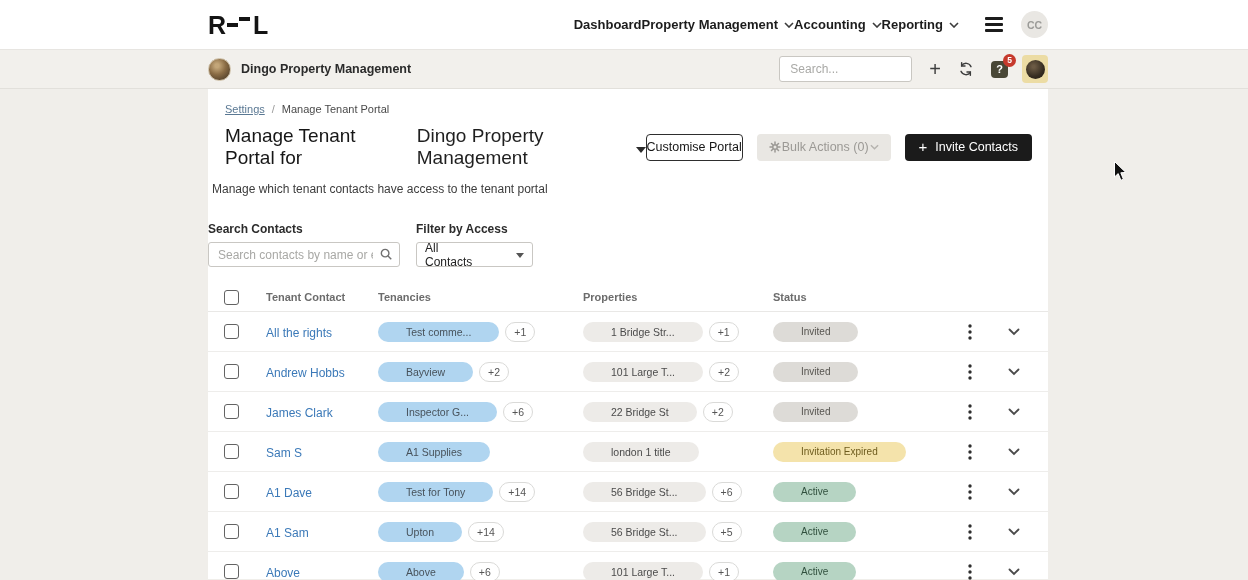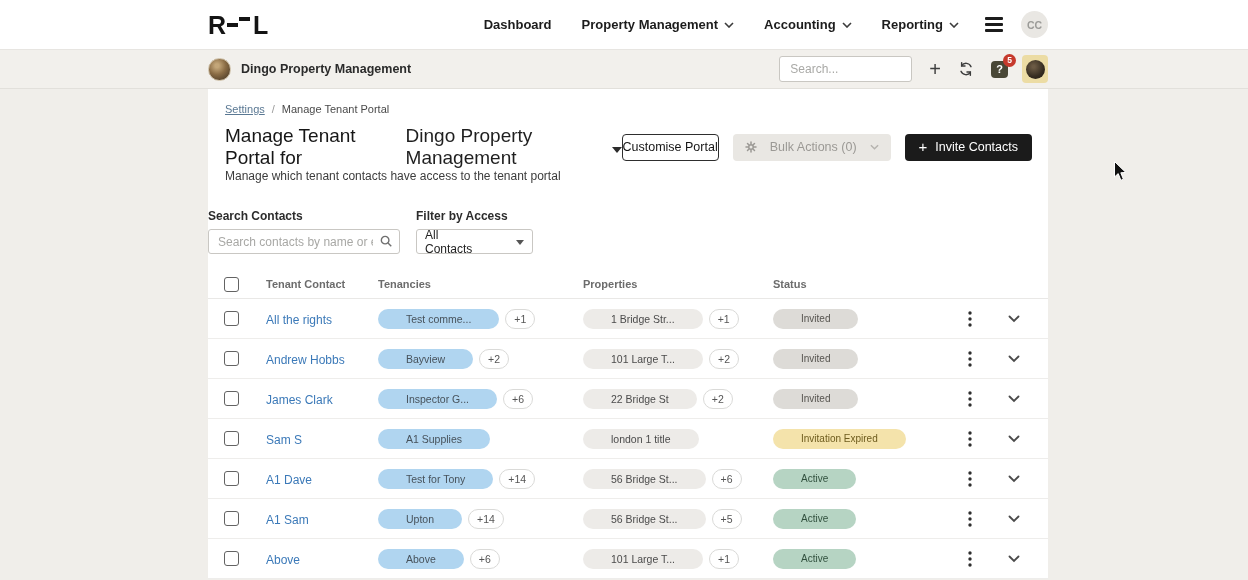--- a/index.html
+++ b/index.html
@@ -8,21 +8,21 @@
   .shell { width:840px; margin-left:208px; }
 
   
   .topbar { height:50px; background:#ffffff; border-bottom:1px solid #e7e5e1; }
   .topbar-inner { height:100%; display:flex; align-items:center; }
   .logo { display:flex; align-items:flex-start; height:22px; }
   .logo .glyph { font-size:25px; font-weight:800; color:#141414; line-height:22px; letter-spacing:-1px; }
   .logo .dashes { display:flex; align-items:flex-start; margin:0 2px; height:22px; position:relative; width:24px; }
   .logo .dash-mid { position:absolute; left:0; top:9px; width:11px; height:4.5px; background:#141414; }
   .logo .dash-top { position:absolute; left:12px; top:3px; width:11px; height:4.5px; background:#141414; }
-  .nav { display:flex; align-items:center; gap:30px; margin-left:auto; }
+  .nav { display:flex; align-items:center; margin-left:auto; }
   .nav-item { display:flex; align-items:center; gap:6px; font-size:13px; font-weight:600; color:#1c1c1c; cursor:pointer; text-decoration:none; }
   .chev { display:inline-block; }
   .hamburger { margin-left:26px; display:flex; flex-direction:column; gap:3.5px; cursor:pointer; }
   .hamburger i { display:block; width:18px; height:2.5px; background:#1c1c1c; border-radius:1px; }
   .avatar-cc { margin-left:18px; width:27px; height:27px; border-radius:50%; background:#e9e7e3; color:#9b9b98;
     font-size:10.5px; font-weight:700; display:flex; align-items:center; justify-content:center; }
 
   
   .orgbar { height:39px; background:#f2f0ec; border-bottom:1px solid #e2e0db; }
   .orgbar-inner { height:100%; display:flex; align-items:center; }
@@ -55,25 +55,25 @@
   .crumb-sep { color:#9a9a9a; }
 
   .title-row { margin-top:10px; padding:0 16px 0 17px; display:flex; align-items:center; }
   .title-bold { font-size:19px; font-weight:400; color:#161616; }
   .title-org { font-size:19px; font-weight:400; color:#1f1f1f; margin-left:7px; }
   .title-caret { margin-left:8px; margin-top:5px; width:0; height:0; border-left:5px solid transparent;
     border-right:5px solid transparent; border-top:6px solid #2b2b2b; cursor:pointer; }
   .title-actions { margin-left:auto; display:flex; gap:14px; align-items:center; }
   .btn { height:27px; display:flex; align-items:center; border-radius:4px; font-size:12.5px; cursor:pointer; white-space:nowrap; }
   .btn-outline { background:#fff; border:1px solid #2e2e2e; color:#161616; padding:0 0; font-weight:500; }
-  .btn-disabled { background:#e9e7e3; border:none; color:#9b9995; padding:0 12px; gap:13px; cursor:default; }
+  .btn-disabled { background:#e9e7e3; border:none; color:#9b9995; padding:0 12px; gap:1px; cursor:default; }
   .btn-dark { background:#1b1b1b; border:none; color:#ffffff; padding:0 14px; gap:8px; font-weight:500; }
   .btn-dark .plus { font-size:15px; font-weight:400; line-height:14px; }
 
-  .subtitle { padding-left:17px; font-size:12px; color:#3c3c3c; }
+  .subtitle { margin-top:13px; padding-left:4px; font-size:12px; color:#3c3c3c; }
 
   .filters { margin-top:26px; padding-right:18px; display:flex; justify-content:flex-start; gap:16px; }
   .fgroup { display:flex; flex-direction:column; gap:6px; }
   .flabel { font-size:12px; font-weight:700; color:#2c2c2c; }
   .fsearch-wrap { position:relative; width:192px; }
   .fsearch { width:100%; height:25px; border:1px solid #c9c7c3; border-radius:3px; font-size:12px;
     padding:0 26px 0 9px; color:#333; outline:none; }
   .fsearch::placeholder { color:#a8a8a5; }
   .fsearch-icon { position:absolute; right:7px; top:5px; }
   .fselect { width:117px; height:25px; border:1px solid #c9c7c3; border-radius:3px; background:#fff;

